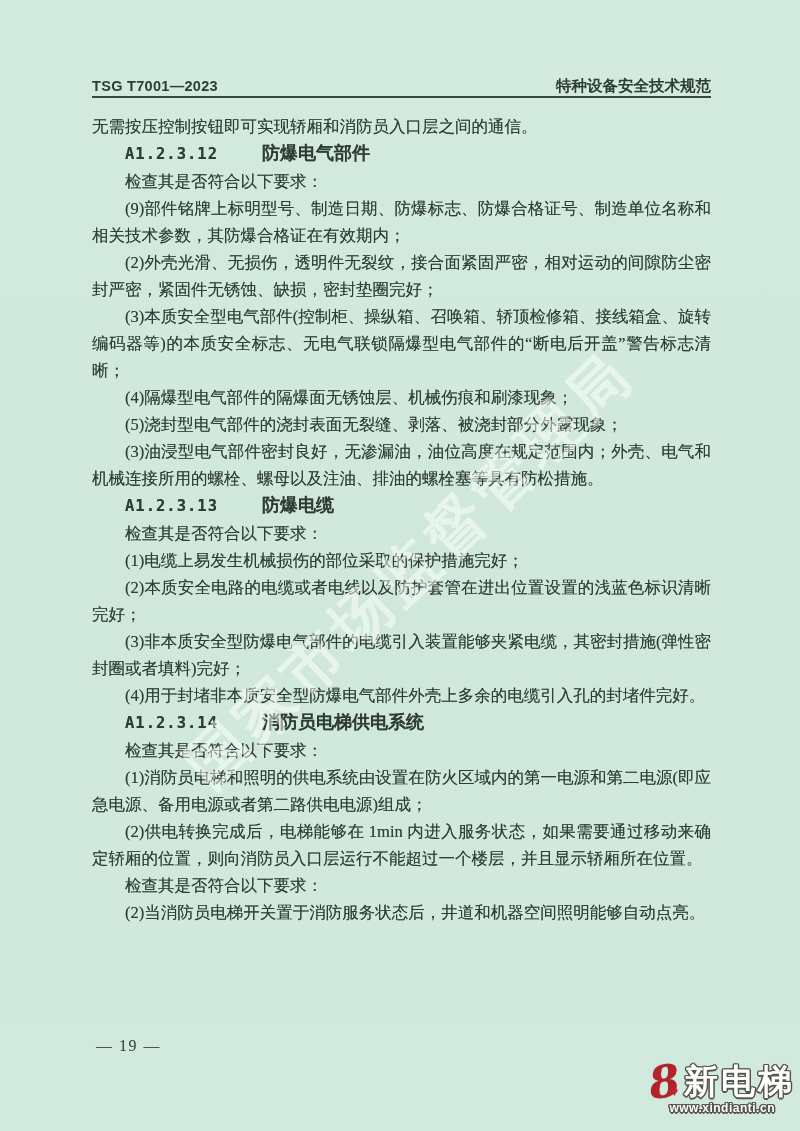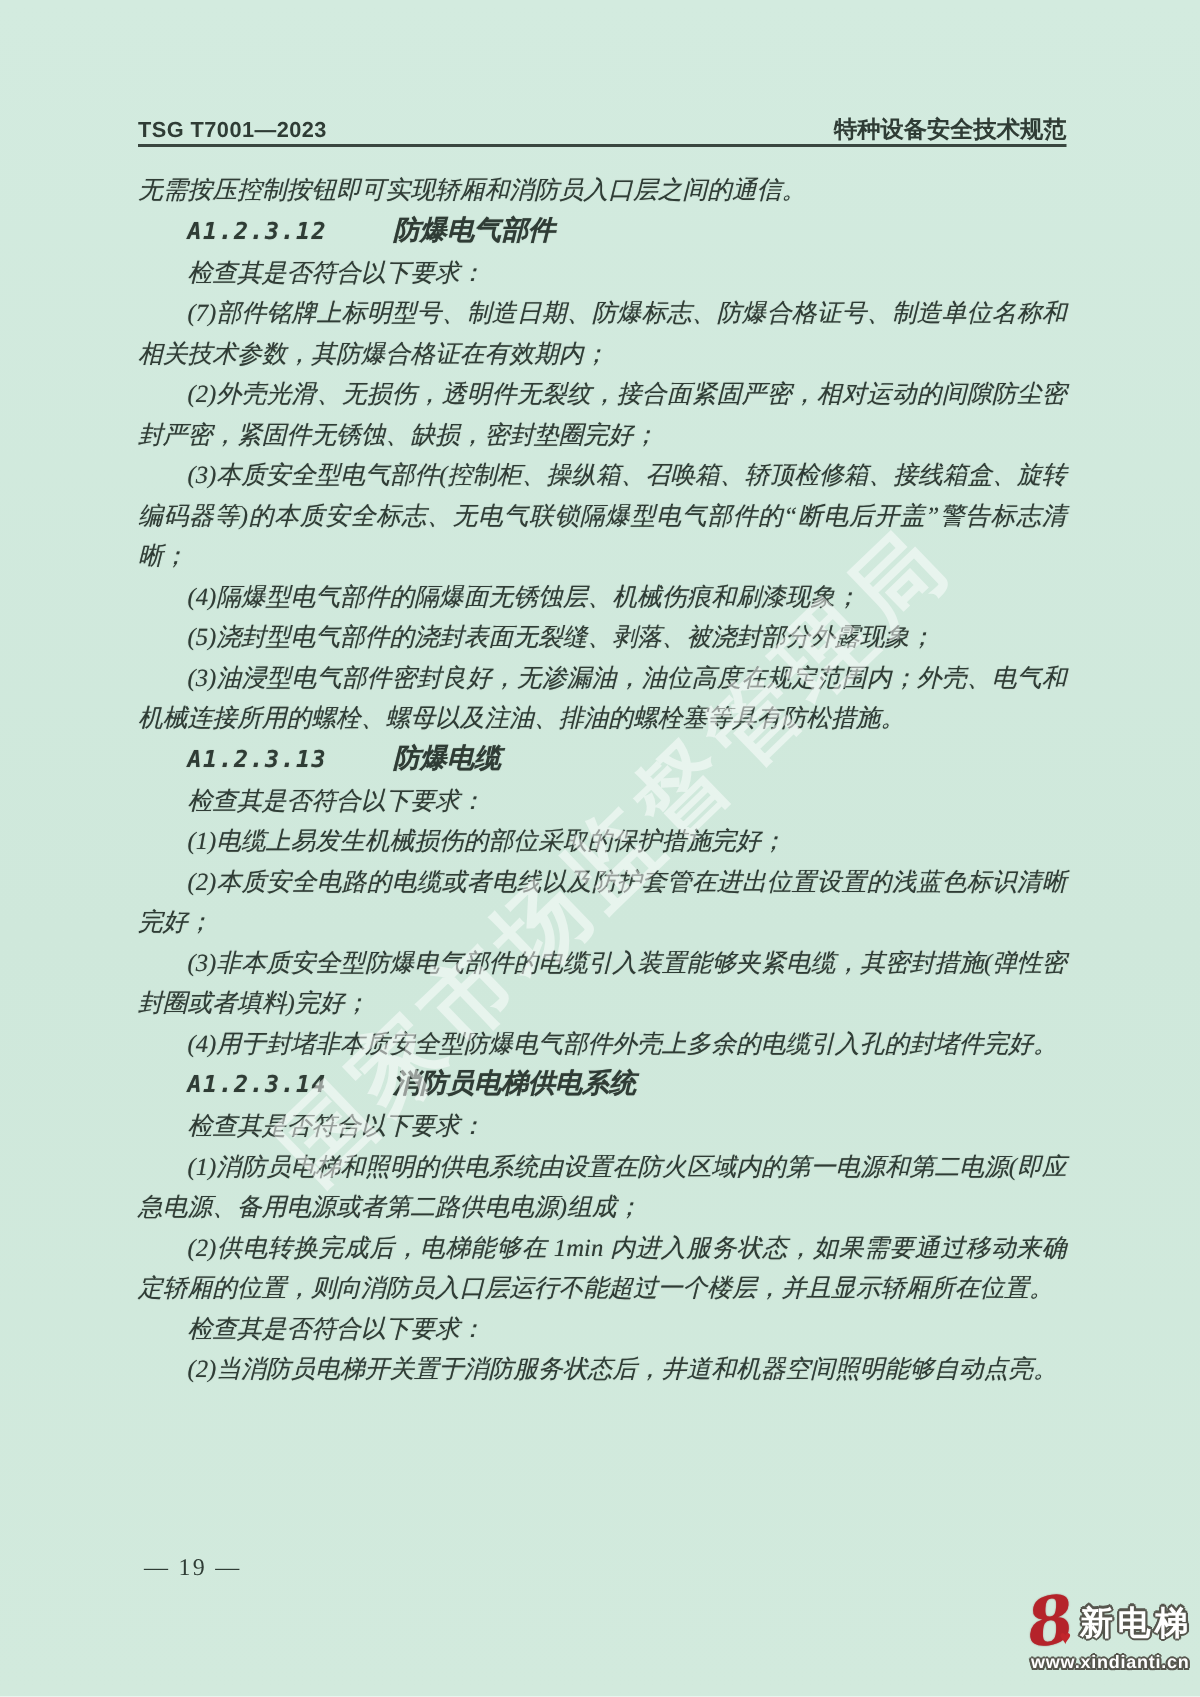--- a/index.html
+++ b/index.html
@@ -20,21 +20,21 @@
   .doc-title {
     font-family:"Liberation Sans","DejaVu Sans",sans-serif;
     font-weight:700; font-size:15.5px;
   }
   .rule { position:absolute; left:92px; right:89px; top:96px; height:2px; background:#3a4740; }
   .bodytext {
     position:absolute; left:92px; width:619px; top:113px;
     font-size:16.5px; line-height:27px; text-align:justify;
     text-shadow:0 0 0.6px rgba(47,60,53,0.55);
   }
-  .para { margin:0; text-indent:2em;font-style:italic; }
+  .para { margin:0; text-indent:2em; }
   .para.noindent { text-indent:0; }
   .para.heading {
     font-family:"Liberation Sans","DejaVu Sans",sans-serif;
     font-weight:700; text-align:left;
   }
   .hnum {
     font-family:"DejaVu Sans Mono","Liberation Mono",monospace;
     font-weight:700; font-size:15.5px; letter-spacing:1px;
   }
   .htitle { margin-left:18px; font-size:18px;padding-left:26px; }
@@ -56,39 +56,39 @@
     font-style:italic; font-weight:700; font-size:44px; line-height:36px;
     transform:rotate(-8deg); margin-right:4px;
     text-shadow:0 0 1px rgba(120,20,25,0.6);
   }
   .logo-heart { position:absolute; left:21px; bottom:2px; color:#c2262c; font-size:13px; line-height:13px; }
   .outline-text {
     color:#ffffff; font-weight:700;
     text-shadow:-1.5px 0 #56564e, 1.5px 0 #56564e, 0 -1.5px #56564e, 0 1.5px #56564e,
                 -1px -1px #56564e, 1px 1px #56564e, -1px 1px #56564e, 1px -1px #56564e;
   }
-  .logo-name { font-size:22px; letter-spacing:3px; }
+  .logo-name { font-size:34px; letter-spacing:3px; }
   .logo-site { font-size:12px; letter-spacing:0.5px; margin-top:1px; }
 </style>
 </head>
 <body>
 
 <div class="page">
 
   <div class="header">
     <span class="doc-num">TSG T7001—2023</span>
     <span class="doc-title">特种设备安全技术规范</span>
   </div>
   <div class="rule"></div>
 
   <div class="bodytext">
       <p class="para noindent">无需按压控制按钮即可实现轿厢和消防员入口层之间的通信。</p>
       <p class="para heading"><span class="hnum">A1.2.3.12</span><span class="htitle">防爆电气部件</span></p>
       <p class="para">检查其是否符合以下要求：</p>
-      <p class="para">(7)部件铭牌上标明型号、制造日期、防爆标志、防爆合格证号、制造单位名称和相关技术参数，其防爆合格证在有效期内；</p>
+      <p class="para">(9)部件铭牌上标明型号、制造日期、防爆标志、防爆合格证号、制造单位名称和相关技术参数，其防爆合格证在有效期内；</p>
       <p class="para">(2)外壳光滑、无损伤，透明件无裂纹，接合面紧固严密，相对运动的间隙防尘密封严密，紧固件无锈蚀、缺损，密封垫圈完好；</p>
       <p class="para">(3)本质安全型电气部件(控制柜、操纵箱、召唤箱、轿顶检修箱、接线箱盒、旋转编码器等)的本质安全标志、无电气联锁隔爆型电气部件的“断电后开盖”警告标志清晰；</p>
       <p class="para">(4)隔爆型电气部件的隔爆面无锈蚀层、机械伤痕和刷漆现象；</p>
       <p class="para">(5)浇封型电气部件的浇封表面无裂缝、剥落、被浇封部分外露现象；</p>
       <p class="para">(3)油浸型电气部件密封良好，无渗漏油，油位高度在规定范围内；外壳、电气和机械连接所用的螺栓、螺母以及注油、排油的螺栓塞等具有防松措施。</p>
       <p class="para heading"><span class="hnum">A1.2.3.13</span><span class="htitle">防爆电缆</span></p>
       <p class="para">检查其是否符合以下要求：</p>
       <p class="para">(1)电缆上易发生机械损伤的部位采取的保护措施完好；</p>
       <p class="para">(2)本质安全电路的电缆或者电线以及防护套管在进出位置设置的浅蓝色标识清晰完好；</p>
       <p class="para">(3)非本质安全型防爆电气部件的电缆引入装置能够夹紧电缆，其密封措施(弹性密封圈或者填料)完好；</p>

